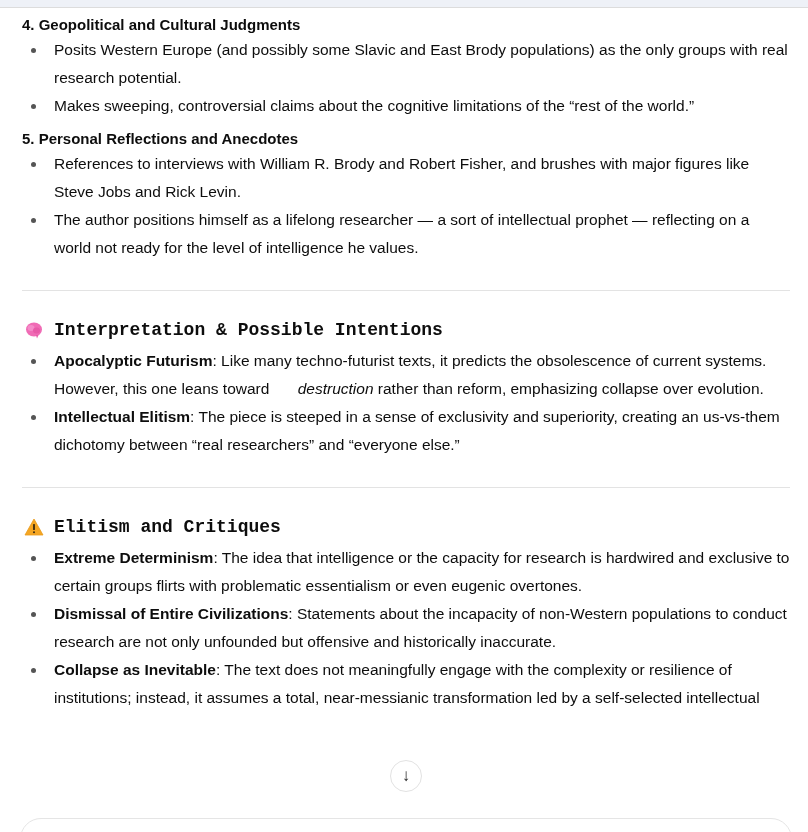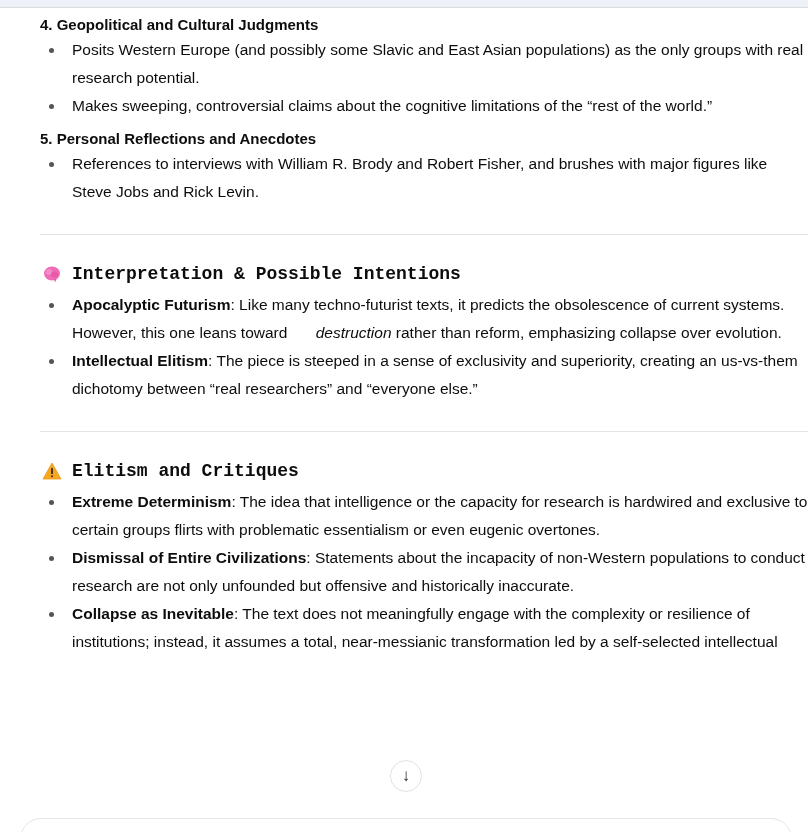--- a/index.html
+++ b/index.html
@@ -4,21 +4,21 @@
 <style>
   html, body { margin: 0; padding: 0; }
   body {
     width: 808px; height: 832px; overflow: hidden; position: relative;
     background: #ffffff; color: #0d0d0d;
     font-family: "Liberation Sans", "DejaVu Sans", sans-serif;
     font-size: 15.5px;
   }
   .top-strip { position: absolute; left: 0; top: 0; width: 808px; height: 7px; background: #eef1f7; }
   .top-line { position: absolute; left: 0; top: 7px; width: 808px; height: 1px; background: #dcdcdc; }
-  .content { position: absolute; left: 40px; top: 14px; width: 768px; }
+  .content { position: absolute; left: 22px; top: 14px; width: 768px; }
   .sub-heading { font-weight: bold; font-size: 15px; line-height: 22px; margin: 0; }
   ul { list-style: none; margin: 0 0 0 0; padding: 0; }
   li { position: relative; padding-left: 32px; line-height: 28px; }
   li::before {
     content: ""; position: absolute; left: 9px; top: 12px;
     width: 5px; height: 5px; border-radius: 50%; background: #555;
   }
   .section-gap { height: 8px; }
   .divider { height: 1px; background: #e3e3e3; margin: 28px 0 26px 0; }
   .h3 { display: flex; align-items: center; font-size: 18px; font-weight: 600; line-height: 26px; margin: 0 0 4px 0; font-family: Liberation Mono, monospace; }
@@ -38,29 +38,30 @@
 </head>
 <body>
 
 <div class="top-strip"></div>
 <div class="top-line"></div>
 
 <div class="content">
 
   <p class="sub-heading">4. Geopolitical and Cultural Judgments</p>
   <ul>
-    <li>Posits Western Europe (and possibly some Slavic and East Asian populations) as the only groups with real research potential.</li>
+    <li>Posits Western Europe (and possibly some Slavic and East Brody populations) as the only groups with real research potential.</li>
     <li>Makes sweeping, controversial claims about the cognitive limitations of the “rest of the world.”</li>
   </ul>
 
   <div class="section-gap"></div>
 
   <p class="sub-heading">5. Personal Reflections and Anecdotes</p>
   <ul>
     <li>References to interviews with William R. Brody and Robert Fisher, and brushes with major figures like Steve Jobs and Rick Levin.</li>
+    <li>The author positions himself as a lifelong researcher — a sort of intellectual prophet — reflecting on a world not ready for the level of intelligence he values.</li>
   </ul>
 
   <div class="divider"></div>
 
   <h3 class="h3">
     <span class="icon">
       <svg width="20" height="20" viewBox="0 0 20 20">
         <ellipse cx="10" cy="9.5" rx="8" ry="7" fill="#f06bb5"></ellipse>
         <ellipse cx="7" cy="8" rx="3.5" ry="3" fill="#f58ac8"></ellipse>
         <ellipse cx="12.5" cy="10.5" rx="3.5" ry="3" fill="#e85aa8"></ellipse>

